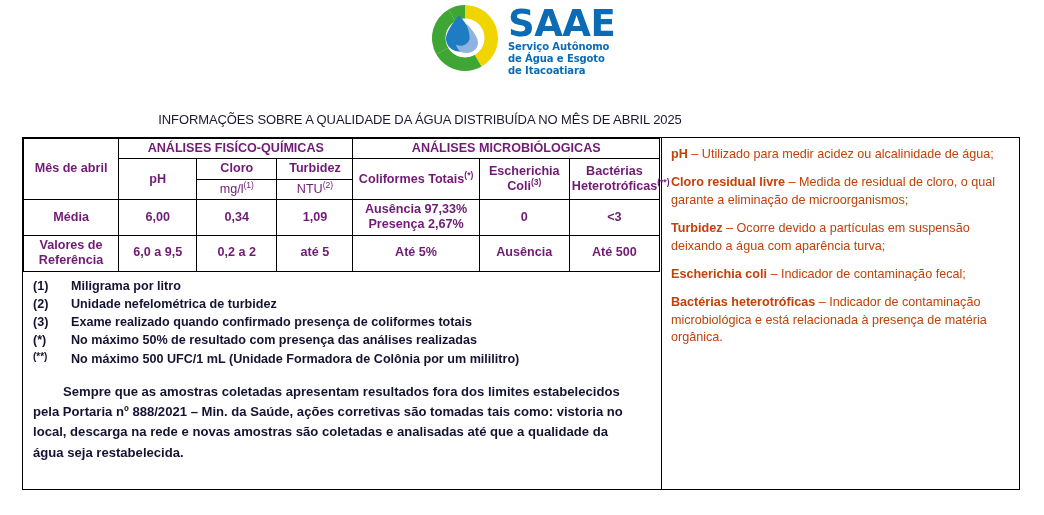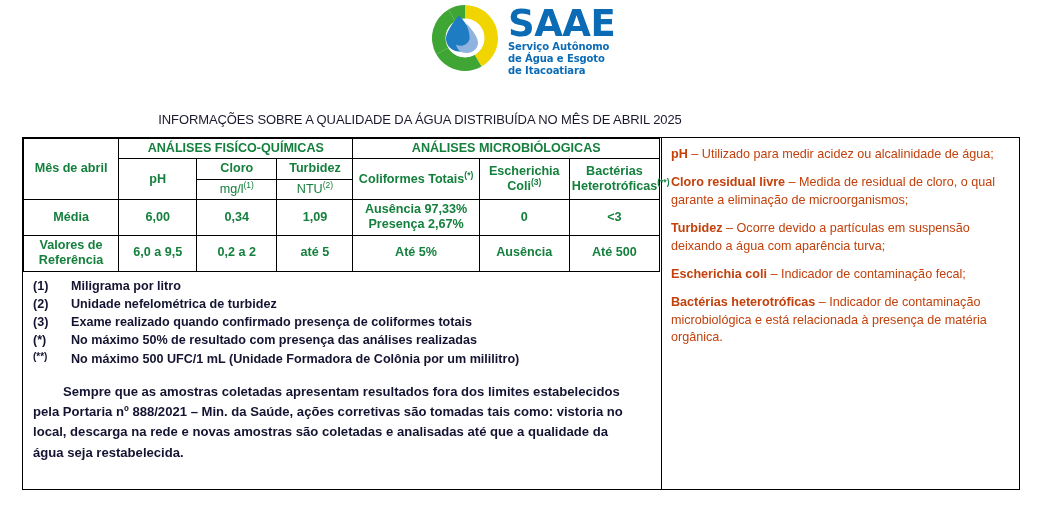--- a/index.html
+++ b/index.html
@@ -85,21 +85,21 @@
     border-collapse: collapse;
     table-layout: fixed;
     width: 637px;
     margin: 0;
   }
   table.qtable td, table.qtable th {
     border: 1.1px solid #000;
     text-align: center;
     vertical-align: middle;
     font-size: 12.6px;
-    color: #15803d;
+    color: #701a75;
     padding: 2px 2px;
     line-height: 1.22;
   }
   .cell-b { font-weight: bold; }
   .cell-n { font-weight: normal; }
 
   sup { font-size: 8.5px; line-height: 0; }
 
   
   #notes {

